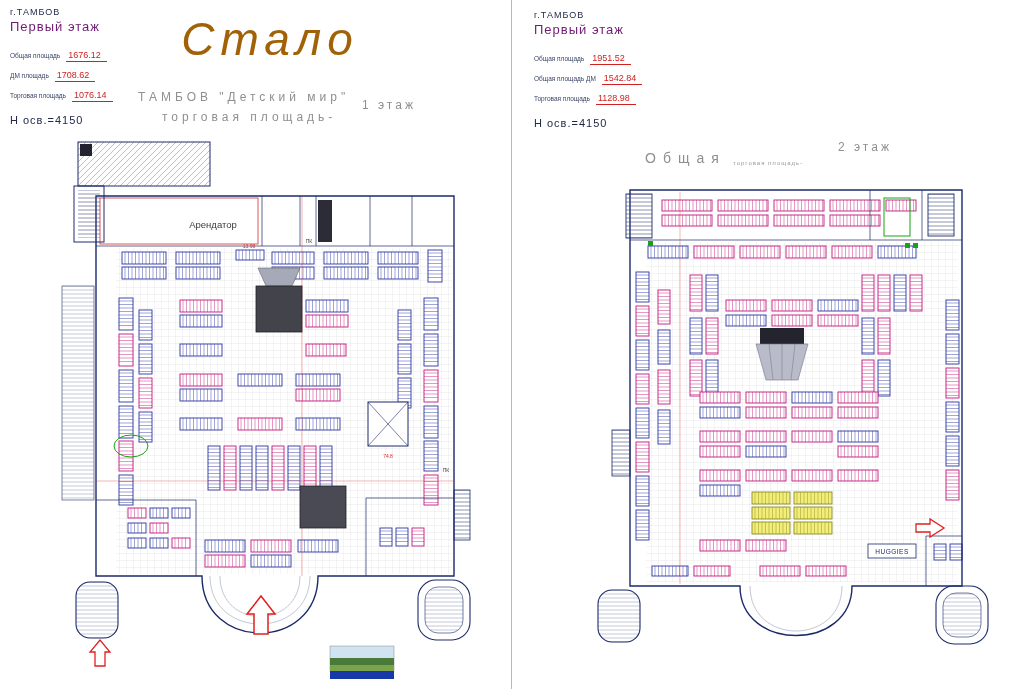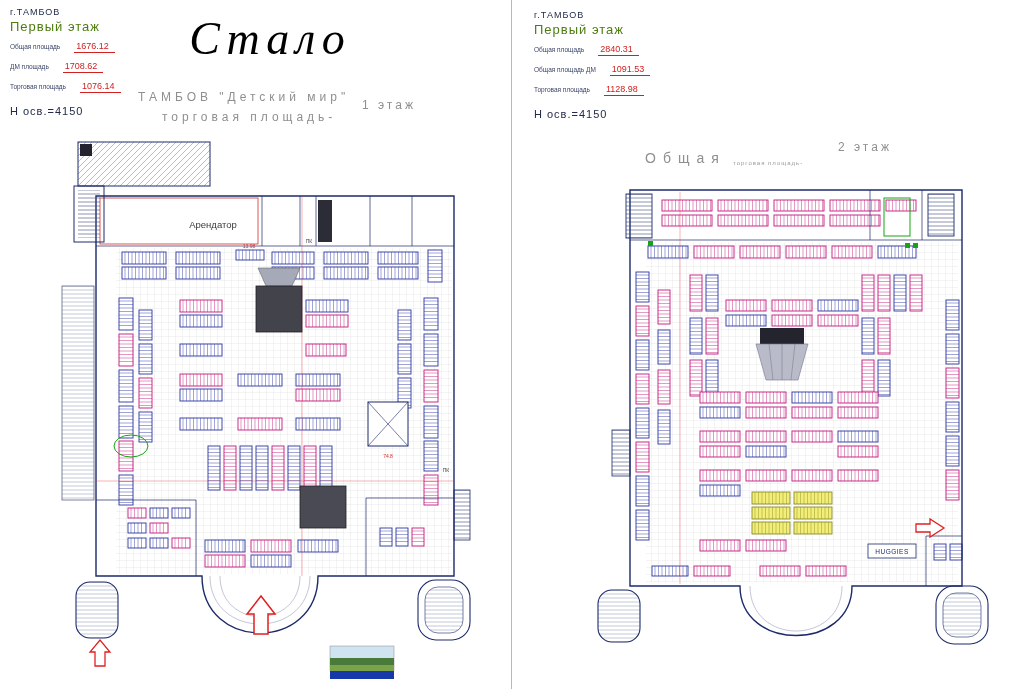--- a/index.html
+++ b/index.html
@@ -6,29 +6,29 @@
   .canvas{
     position:relative;width:1023px;height:689px;background:#ffffff;
     font-family:"Liberation Sans",sans-serif;overflow:hidden;color:#222;
   }
   .plan-svg{position:absolute;left:0;top:0;width:1023px;height:689px;}
   .divider{position:absolute;left:511px;top:0;width:1px;height:689px;background:#b9b9b9;}
   .hdr{position:absolute;width:170px;}
   .left-hdr{left:10px;top:7px;}
   .right-hdr{left:534px;top:10px;}
   .city{font-size:9px;color:#222a4a;letter-spacing:1px;}
-  .floor{font-size:13px;color:#4d7c0f;margin:2px 0 7px 0;letter-spacing:1px;}
-  .stat{display:flex;align-items:baseline;gap:14px;margin-bottom:8px;}
+  .floor{font-size:13px;color:#701a75;margin:2px 0 16px 0;letter-spacing:1px;}
+  .stat{display:flex;align-items:baseline;gap:6px;margin-bottom:8px;}
   .stat-label{font-size:6.5px;color:#3a4468;white-space:nowrap;}
   .stat-value{font-size:9px;color:#d02020;border-bottom:1px solid #d02020;padding:0 6px 1px 2px;}
   .height-note{font-size:11px;color:#222a4a;margin-top:12px;letter-spacing:1px;}
   .big-title{
     position:absolute;left:150px;top:12px;width:240px;text-align:center;
-    font-family:Liberation Serif, serif;font-style:italic;font-size:46px;
-    letter-spacing:6px;color:#000000;
+    font-family:Liberation Sans, sans-serif;font-style:italic;font-size:46px;
+    letter-spacing:6px;color:#a16207;
   }
   .cap{position:absolute;color:#8f8f8f;}
   .cap1{left:138px;top:90px;font-size:12px;letter-spacing:4px;}
   .cap2{left:162px;top:110px;font-size:12px;letter-spacing:4px;}
   .floor-tag-l{left:362px;top:98px;font-size:12px;letter-spacing:3px;}
   .r-cap1{left:645px;top:150px;font-size:14px;letter-spacing:7px;}
   .r-cap2{left:733px;top:160px;font-size:6px;letter-spacing:1px;color:#9a9a9a;}
   .floor-tag-r{left:838px;top:140px;font-size:12px;letter-spacing:3px;}
 </style>
 </head>
@@ -461,25 +461,25 @@
       <span class="stat-value">1076.14</span>
     </div>
     <div class="height-note">Н осв.=4150</div>
   </div>
 
   <div class="hdr right-hdr">
     <div class="city">г.ТАМБОВ</div>
     <div class="floor">Первый этаж</div>
     <div class="stat">
       <span class="stat-label">Общая площадь</span>
-      <span class="stat-value">2840.31</span>
+      <span class="stat-value">1951.52</span>
     </div>
     <div class="stat">
       <span class="stat-label">Общая площадь ДМ</span>
-      <span class="stat-value">1091.53</span>
+      <span class="stat-value">1542.84</span>
     </div>
     <div class="stat">
       <span class="stat-label">Торговая площадь</span>
       <span class="stat-value">1128.98</span>
     </div>
     <div class="height-note">Н осв.=4150</div>
   </div>
 
   <div class="big-title">Стало</div>
   <div class="cap cap1">ТАМБОВ "Детский мир"</div>

